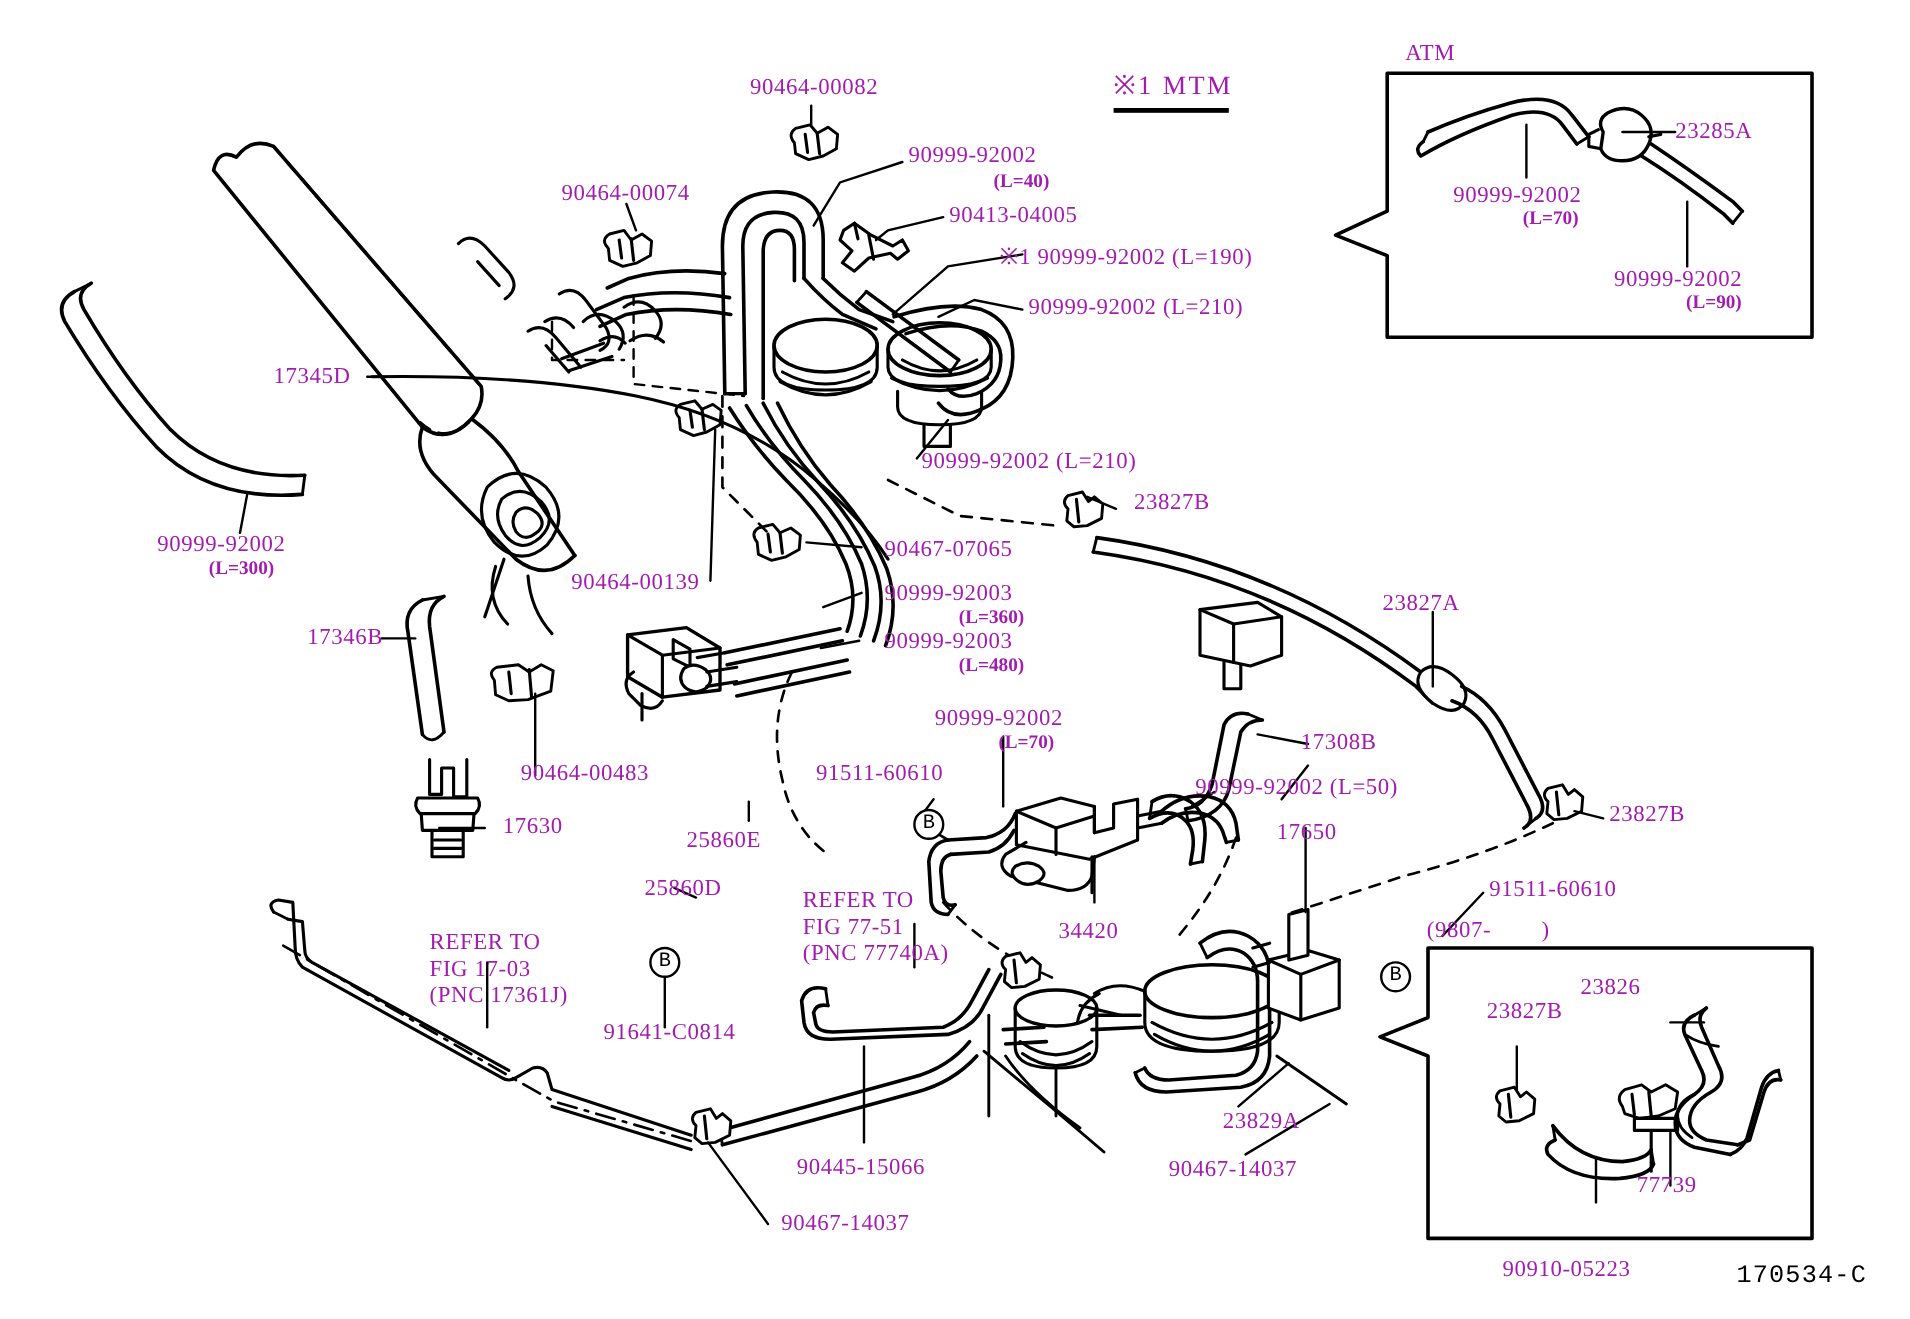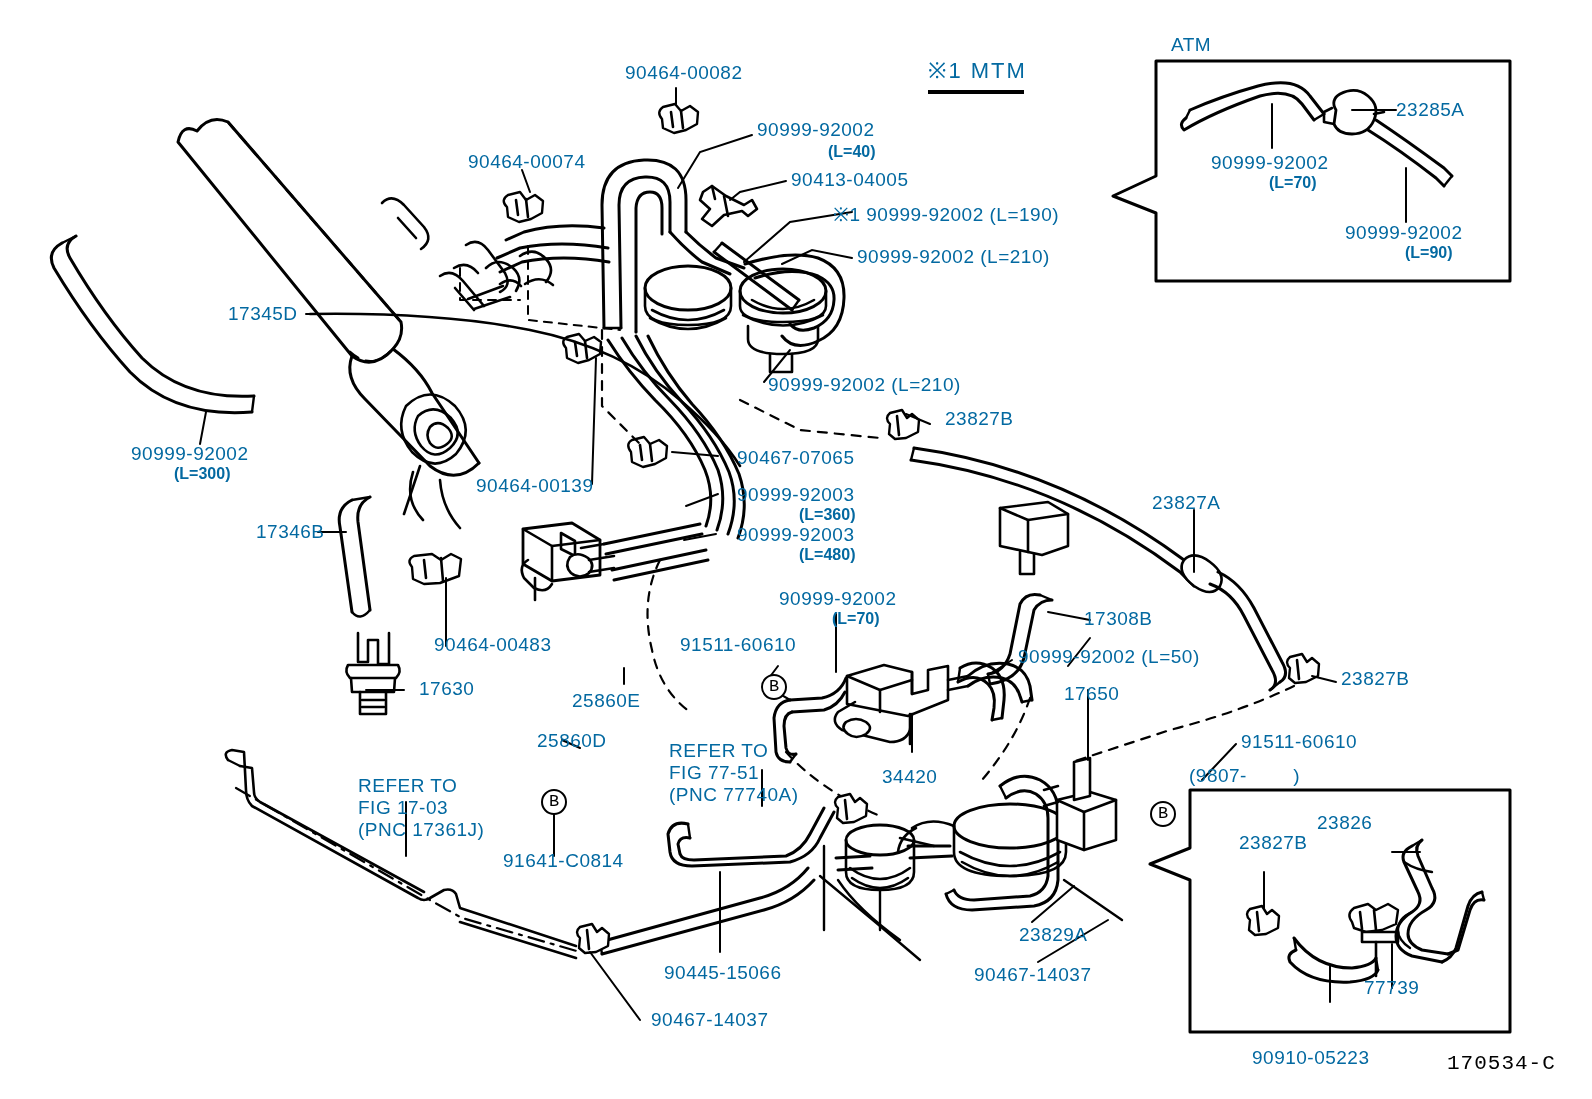--- a/index.html
+++ b/index.html
@@ -17,24 +17,24 @@
   }
   svg.art {
     position: absolute;
     left: 0;
     top: 0;
     width: 1592px;
     height: 1099px;
   }
   .lbl {
     position: absolute;
-    font-family: Liberation Sans, sans-serif;
+    font-family: Liberation Serif, serif;
     font-size: 19px;
     letter-spacing: 0.5px;
-    color: #0369a1;
+    color: #a21caf;
     white-space: pre;
     line-height: 1.12;
   }
   .lbl.sub {
     font-size: 16px;
     font-weight: bold;
     letter-spacing: 0px;
   }
   .lbl.big {
     font-size: 22px;
@@ -510,21 +510,21 @@
   <div class="lbl" style="left:737px; top:484px;">90999-92003</div>
   <div class="lbl sub" style="left:799px; top:506px;">(L=360)</div>
   <div class="lbl" style="left:737px; top:524px;">90999-92003</div>
   <div class="lbl sub" style="left:799px; top:546px;">(L=480)</div>
 
   <div class="lbl" style="left:945px; top:408px;">23827B</div>
   <div class="lbl" style="left:1152px; top:492px;">23827A</div>
   <div class="lbl" style="left:1341px; top:668px;">23827B</div>
 
   <div class="lbl" style="left:1084px; top:608px;">17308B</div>
-  <div class="lbl" style="left:1018px; top:646px;">90999-92002 (L=50)</div>
+  <div class="lbl" style="left:996px; top:646px;">90999-92002 (L=50)</div>
 
   <div class="lbl" style="left:779px; top:588px;">90999-92002</div>
   <div class="lbl sub" style="left:832px; top:610px;">(L=70)</div>
 
   <div class="lbl" style="left:680px; top:634px;">91511-60610</div>
   <div class="lbl" style="left:1241px; top:731px;">91511-60610</div>
 
   <div class="lbl multi" style="left:669px; top:740px;">REFER TO
 FIG 77-51
 (PNC 77740A)</div>

